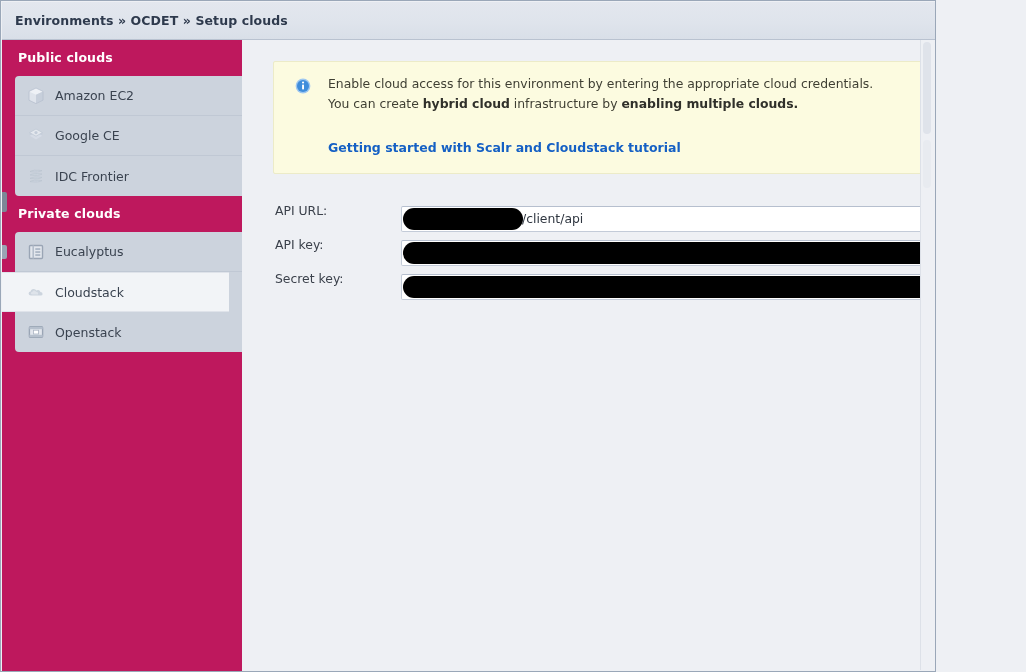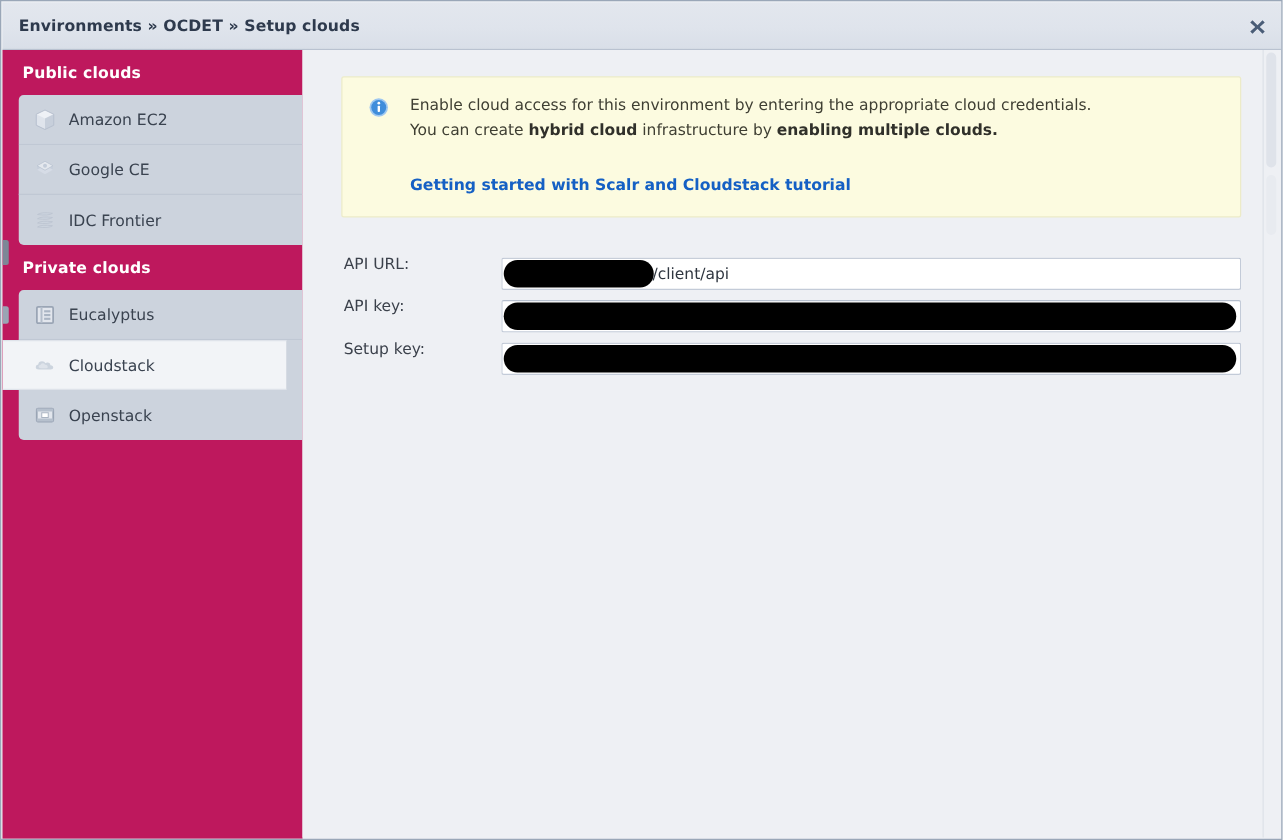--- a/index.html
+++ b/index.html
@@ -14,21 +14,21 @@
     font-family: "DejaVu Sans", "Liberation Sans", sans-serif;
     background: #eef0f4;
     color: #333a45;
     -webkit-font-smoothing: antialiased;
   }
 
   
   .window {
     position: absolute;
     left: 0; top: 0;
-    width: 1026px;
+    width: 936px;
     height: 672px;
     background: #eef0f4;
     border: 1px solid #9aa7b8;
     box-sizing: border-box;
     overflow: hidden;
   }
 
   
   .titlebar {
     position: absolute;
@@ -389,21 +389,21 @@
 
       <div class="row">
         <div class="row-label">API key:</div>
         <div class="field">
           <span class="redact wide"></span>
           <span class="txt"></span>
         </div>
       </div>
 
       <div class="row">
-        <div class="row-label">Setup key:</div>
+        <div class="row-label">Secret key:</div>
         <div class="field">
           <span class="redact wide"></span>
           <span class="txt"></span>
         </div>
       </div>
 
     </div>
   </div>
 
   <div class="scrollbar">

